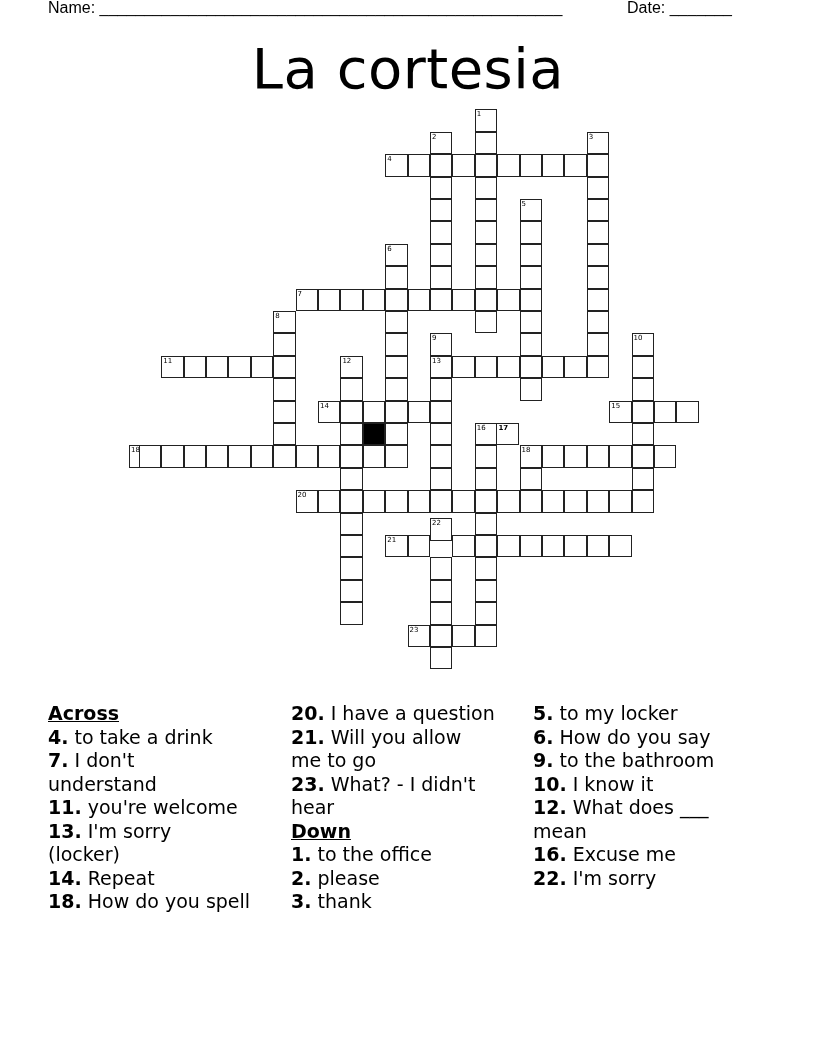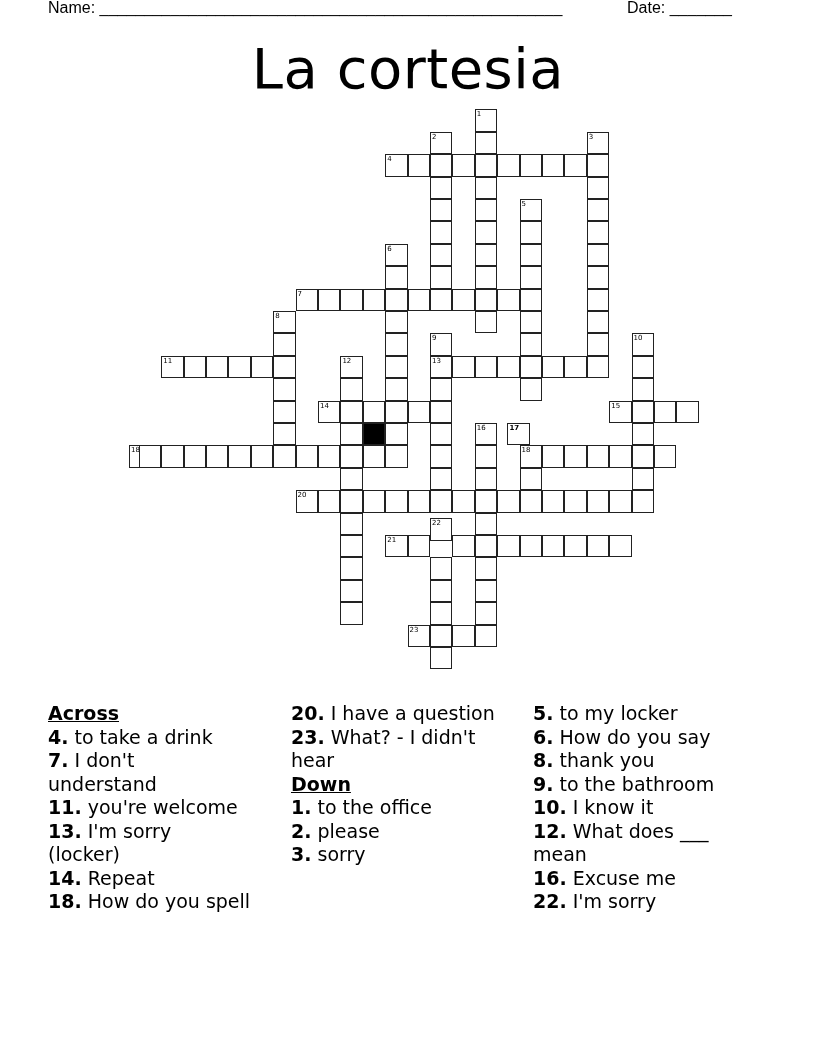--- a/index.html
+++ b/index.html
@@ -177,21 +177,21 @@
     </div>
     <div class="cell" style="left: 475.4px; top: 446px;"></div>
     <div class="cell" style="left: 475.4px; top: 468.4px;"></div>
     <div class="cell" style="left: 475.4px; top: 490.8px;"></div>
     <div class="cell" style="left: 475.4px; top: 513.2px;"></div>
     <div class="cell" style="left: 475.4px; top: 535.6px;"></div>
     <div class="cell" style="left: 475.4px; top: 558px;"></div>
     <div class="cell" style="left: 475.4px; top: 580.4px;"></div>
     <div class="cell" style="left: 475.4px; top: 602.8px;"></div>
     <div class="cell" style="left: 475.4px; top: 625.2px;"></div>
-    <div class="cell" style="left: 508px; top: 423.6px; font-weight: bold;">
+    <div class="cell" style="left: 497px; top: 423.6px; font-weight: bold;">
       <span class="num">17</span>
     </div>
     <div class="cell" style="left: 520.2px; top: 446px;">
       <span class="num">18</span>
     </div>
     <div class="cell" style="left: 520.2px; top: 468.4px;"></div>
     <div class="cell" style="left: 520.2px; top: 490.8px;"></div>
     <div class="cell" style="left: 117px; top: 446px; margin-left: 12px;">
       <span class="num">18</span>
     </div>
@@ -255,29 +255,29 @@
   <span class="clue"><b>4.</b> <span>to take a drink</span></span>
   <span class="clue" style="width:150px"><b>7.</b> <span>I don't understand</span></span>
   <span class="clue"><b>11.</b> <span>you're welcome</span></span>
   <span class="clue" style="width:150px"><b>13.</b> <span>I'm sorry (locker)</span></span>
   <span class="clue"><b>14.</b> <span>Repeat</span></span>
   <span class="clue"><b>18.</b> <span>How do you spell</span></span>
 </div>
 
 <div class="clues col2">
   <span class="clue"><b>20.</b> <span>I have a question</span></span>
+  <span class="clue" style="width:200px"><b>21.</b> <span>Will you allow me to go</span></span>
   <span class="clue" style="width:210px"><b>23.</b> <span>What? - I didn't hear</span></span>
   <span class="clue-head">Down</span>
   <span class="clue"><b>1.</b> <span>to the office</span></span>
   <span class="clue"><b>2.</b> <span>please</span></span>
-  <span class="clue"><b>3.</b> <span>sorry</span></span>
+  <span class="clue"><b>3.</b> <span>thank</span></span>
 </div>
 
 <div class="clues col3">
   <span class="clue"><b>5.</b> <span>to my locker</span></span>
   <span class="clue"><b>6.</b> <span>How do you say</span></span>
-  <span class="clue"><b>8.</b> <span>thank you</span></span>
   <span class="clue"><b>9.</b> <span>to the bathroom</span></span>
   <span class="clue"><b>10.</b> <span>I know it</span></span>
   <span class="clue" style="width:205px"><b>12.</b> <span>What does ___ mean</span></span>
   <span class="clue"><b>16.</b> <span>Excuse me</span></span>
   <span class="clue"><b>22.</b> <span>I'm sorry</span></span>
 </div>
 
 </body></html>

